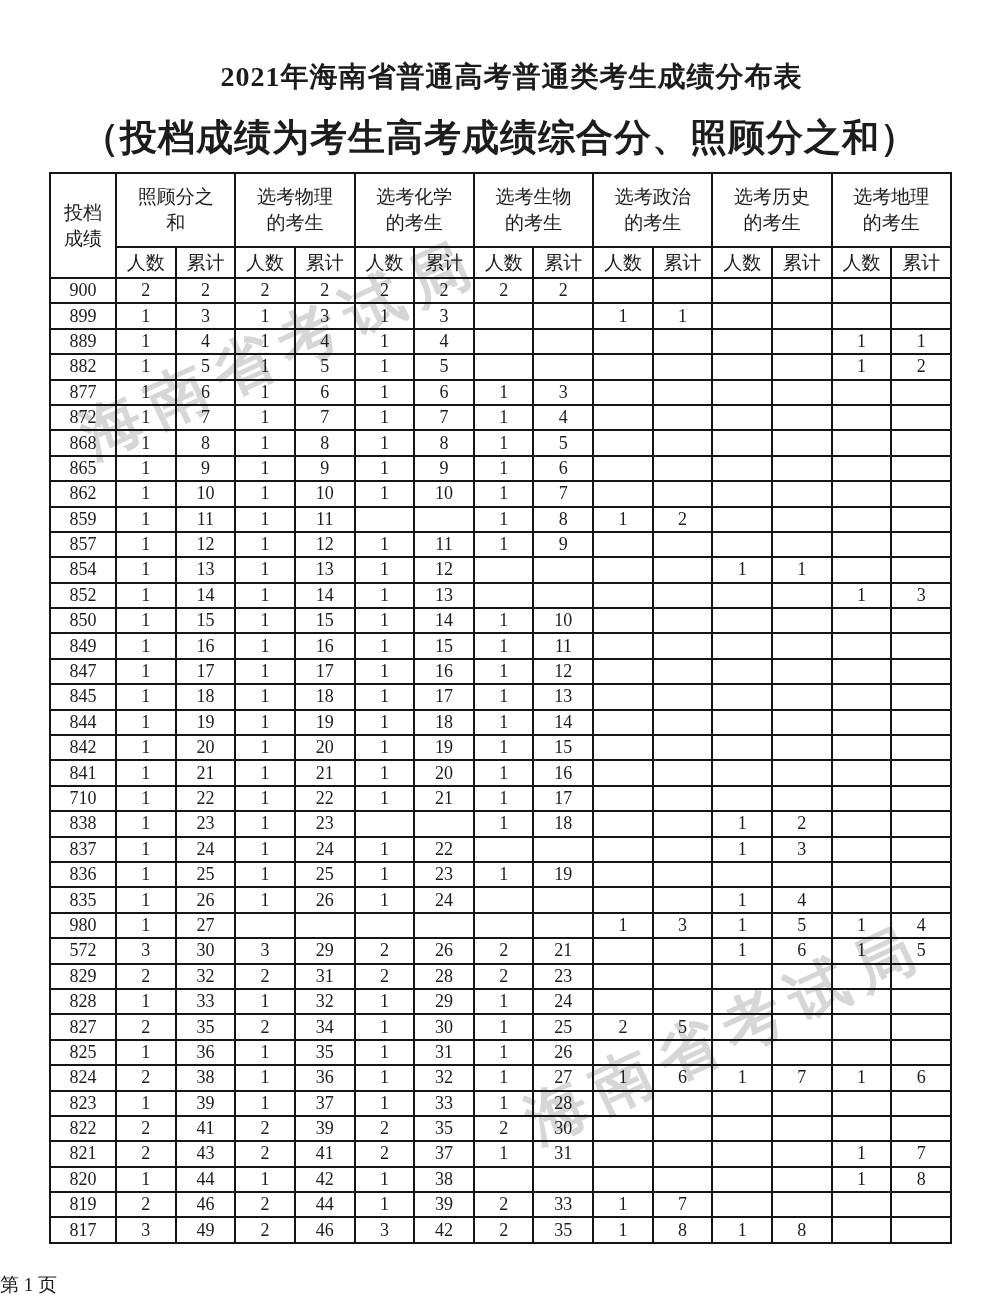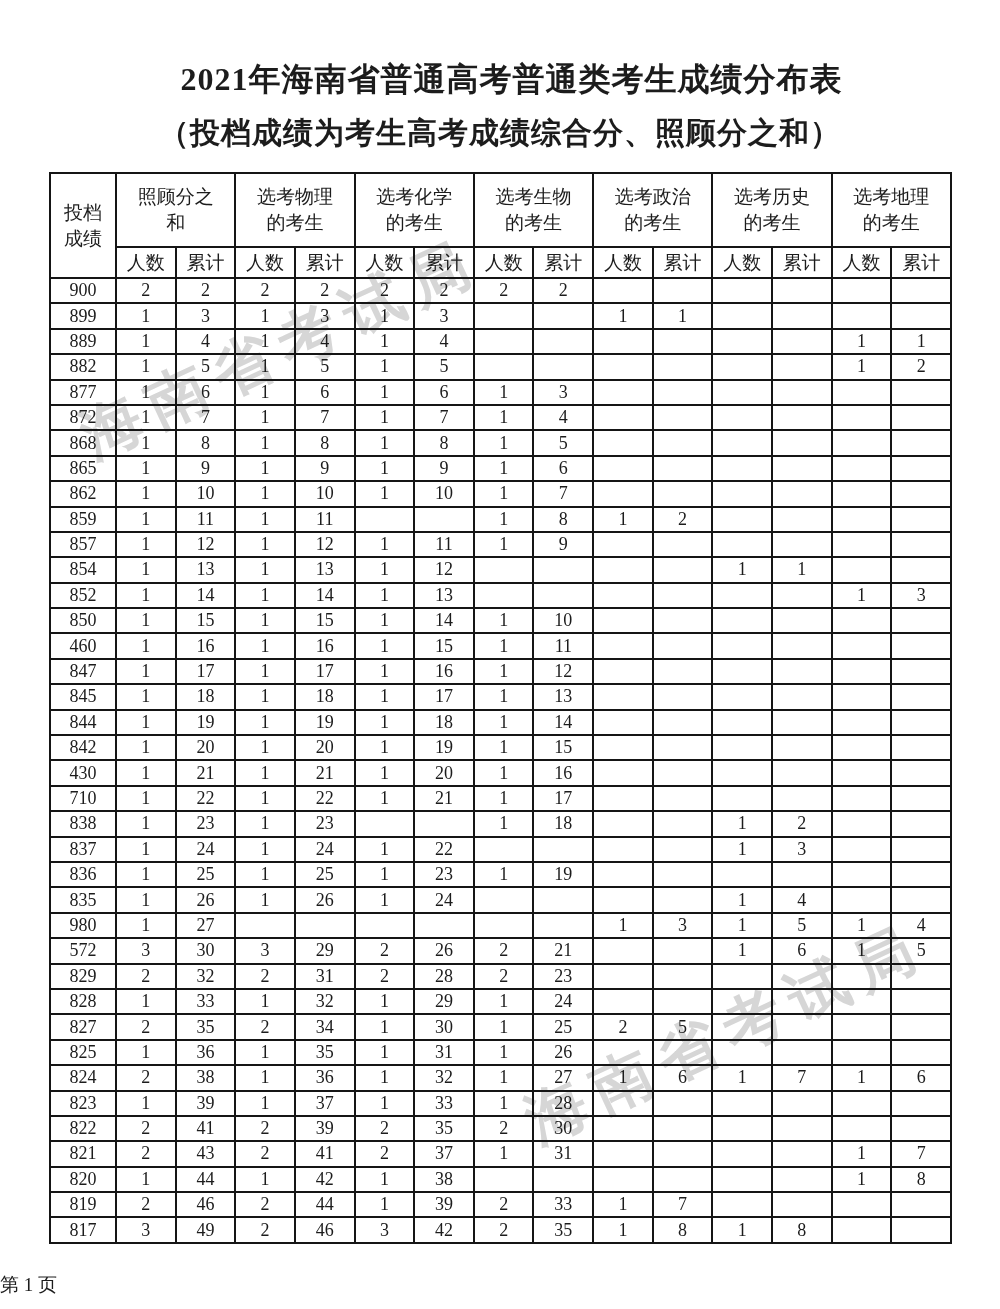--- a/index.html
+++ b/index.html
@@ -14,22 +14,22 @@
     position: relative;
     width: 1000px; height: 1309px;
   }
   .title-block {
     position: absolute;
     top: 58px; left: 0; width: 100%;
     text-align: center;
     font-weight: bold;
     z-index: 2;
   }
-  .title-line1 { font-size: 32px; letter-spacing: 1px; margin-left: 23px; }
-  .title-line2 { font-size: 30px; margin-top: 11px; letter-spacing: 1px; }
+  .title-line1 { font-size: 28px; letter-spacing: 1px; margin-left: 23px; }
+  .title-line2 { font-size: 37px; margin-top: 17px; letter-spacing: 1px; }
 
   .watermark {
     position: absolute;
     z-index: 1;
     color: #d6d6d6;
     font-weight: bold;
     font-size: 60px;
     letter-spacing: 12px;
     white-space: nowrap;
     transform: rotate(-25deg);
@@ -378,21 +378,21 @@
           <td>1</td>
           <td>10</td>
           <td></td>
           <td></td>
           <td></td>
           <td></td>
           <td></td>
           <td></td>
         </tr>
         <tr>
-          <td>460</td>
+          <td>849</td>
           <td>1</td>
           <td>16</td>
           <td>1</td>
           <td>16</td>
           <td>1</td>
           <td>15</td>
           <td>1</td>
           <td>11</td>
           <td></td>
           <td></td>
@@ -463,21 +463,21 @@
           <td>1</td>
           <td>15</td>
           <td></td>
           <td></td>
           <td></td>
           <td></td>
           <td></td>
           <td></td>
         </tr>
         <tr>
-          <td>430</td>
+          <td>841</td>
           <td>1</td>
           <td>21</td>
           <td>1</td>
           <td>21</td>
           <td>1</td>
           <td>20</td>
           <td>1</td>
           <td>16</td>
           <td></td>
           <td></td>

